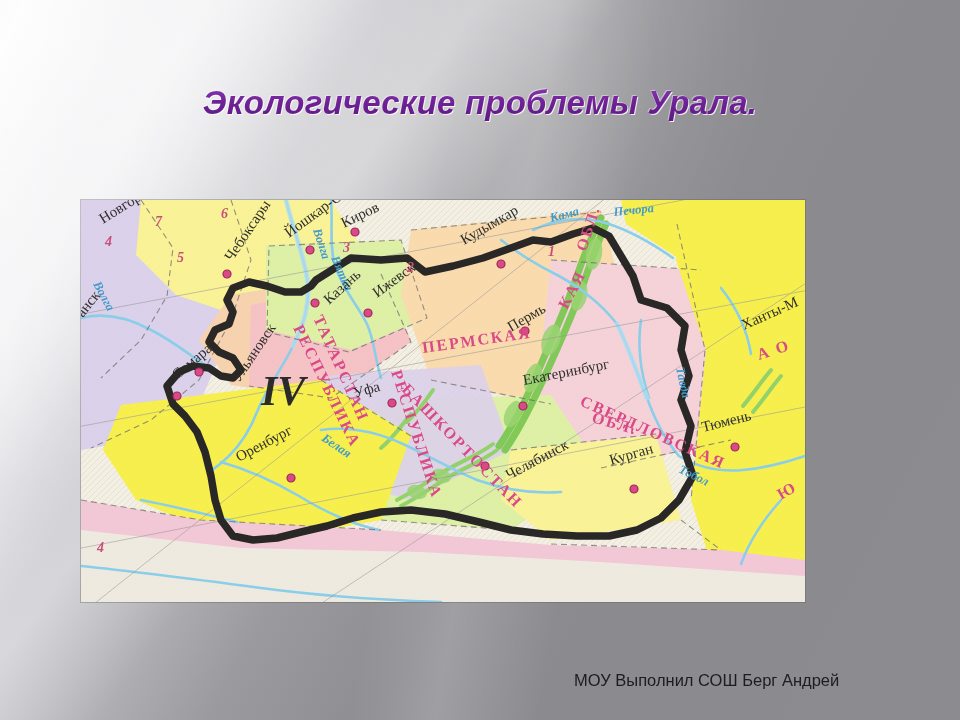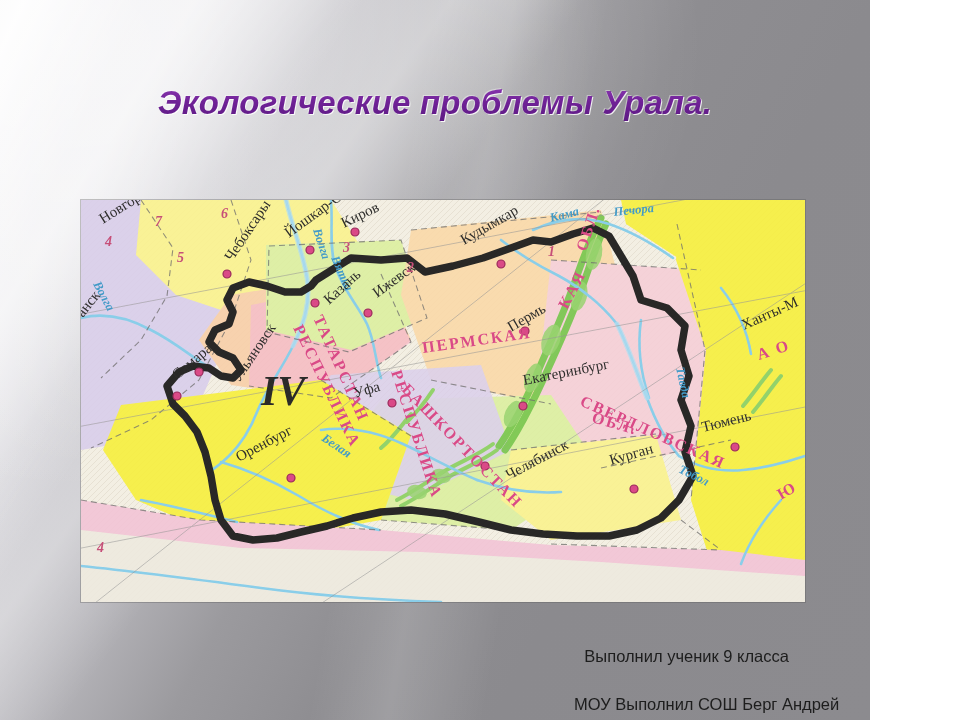--- a/index.html
+++ b/index.html
@@ -4,21 +4,21 @@
 <style>
   html, body {
     margin: 0; padding: 0;
     width: 960px; height: 720px;
     overflow: hidden;
     font-family: "Liberation Sans", sans-serif;
   }
 
   #slide {
     position: relative;
-    width: 870px; height: 720px;
+    width: 960px; height: 720px;
     overflow: hidden;
     background: #8c8c8c;
   }
 
   
   .bg-base {
     position: absolute; inset: 0;
     background: linear-gradient(118deg,
         #f3f2f4 0%,
         #e9e8ec 10%,
@@ -334,17 +334,16 @@
         <g id="layer-roman" font-family="Liberation Serif, serif" font-size="42" font-weight="bold" fill="#101010">
             <text x="180" y="205" font-style="italic">IV</text>
           </g>
 
         <rect x="0" y="0" width="724" height="402" fill="url(#paperTex)" opacity="0.12"></rect>
       </g>
     </svg>
   </div>
 
   <div id="credit">
-    <span>Выполнил ученик 9 класса</span>
     <span class="l2">МОУ Выполнил СОШ Берг Андрей</span>
   </div>
 
 </div>
 
 </body></html>

